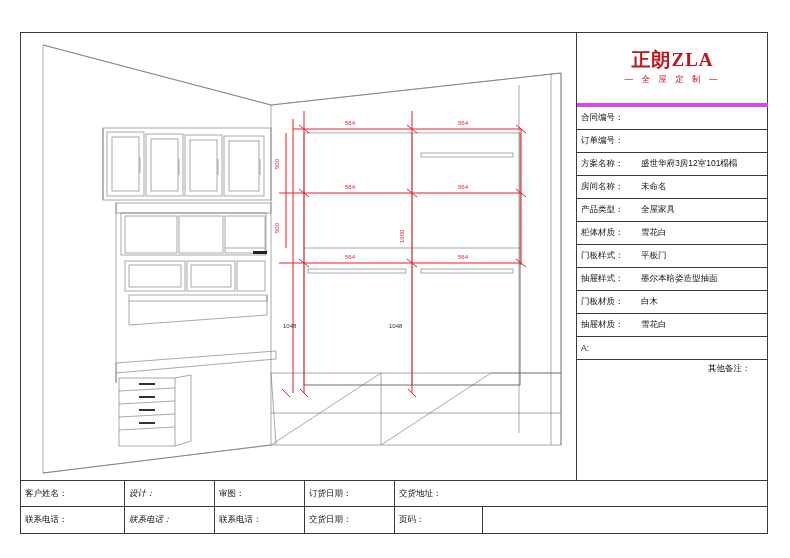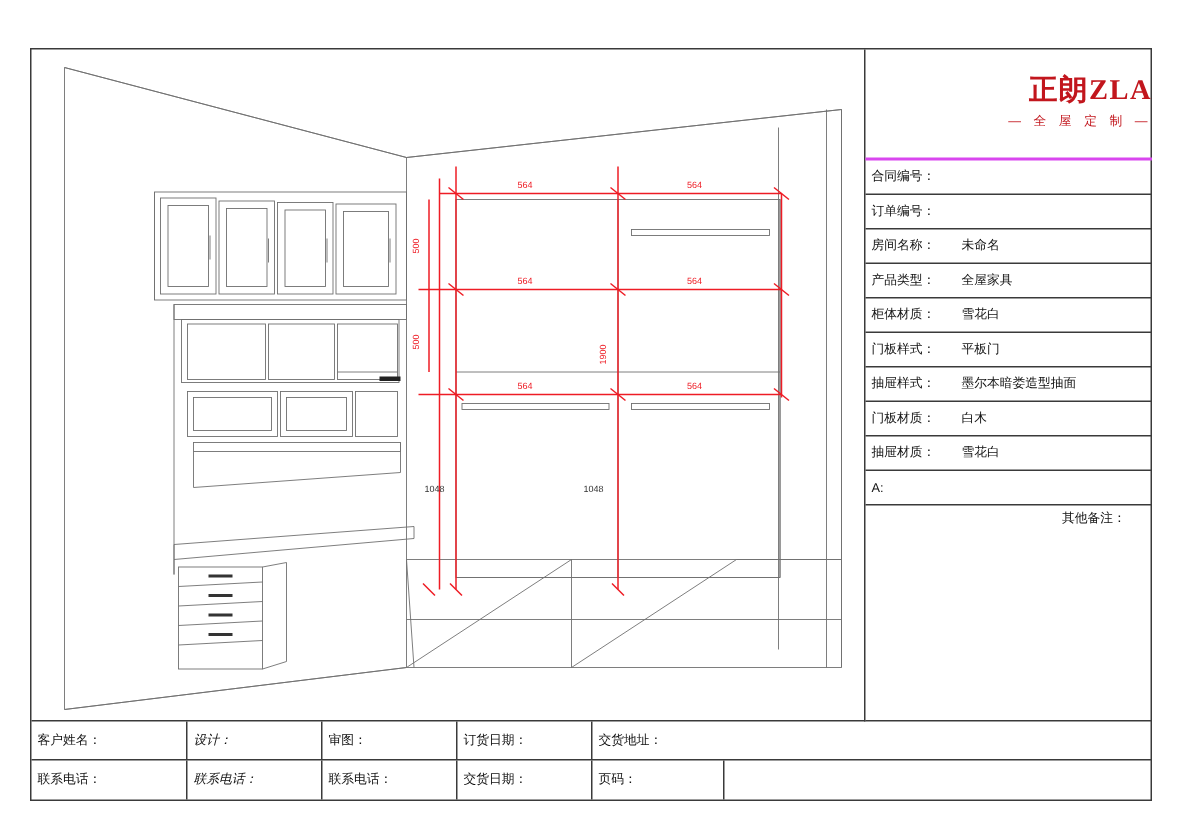--- a/index.html
+++ b/index.html
@@ -49,24 +49,24 @@
     position: absolute;
     left: 556px;
     top: 0;
     width: 191px;
     height: 448px;
     box-sizing: border-box;
     border-bottom: 1px solid #3a3a3a;
   }
   .logo-box {
     height: 74px;
-    border-bottom: 2px solid #d946ef;
+    border-bottom: 4px solid #d946ef;
     display: flex;
     flex-direction: column;
-    align-items: flex-end;
+    align-items: center;
     justify-content: center;
     box-sizing: border-box;
   }
   .logo-main {
     font-family: "Liberation Serif", serif;
     font-weight: bold;
     font-size: 19px;
     letter-spacing: 1px;
     color: #c2161d;
     line-height: 1.1;
@@ -296,20 +296,24 @@
         <div class="logo-sub">— 全 屋 定 制 —</div>
       </div>
       <div class="spec-rows">
         <div class="spec-row">
           <span class="spec-label">合同编号：</span>
           <span class="spec-value"></span>
         </div>
         <div class="spec-row">
           <span class="spec-label">订单编号：</span>
           <span class="spec-value"></span>
+        </div>
+        <div class="spec-row">
+          <span class="spec-label">方案名称：</span>
+          <span class="spec-value">盛世华府3房12室101榻榻</span>
         </div>
         <div class="spec-row">
           <span class="spec-label">房间名称：</span>
           <span class="spec-value">未命名</span>
         </div>
         <div class="spec-row">
           <span class="spec-label">产品类型：</span>
           <span class="spec-value">全屋家具</span>
         </div>
         <div class="spec-row">

